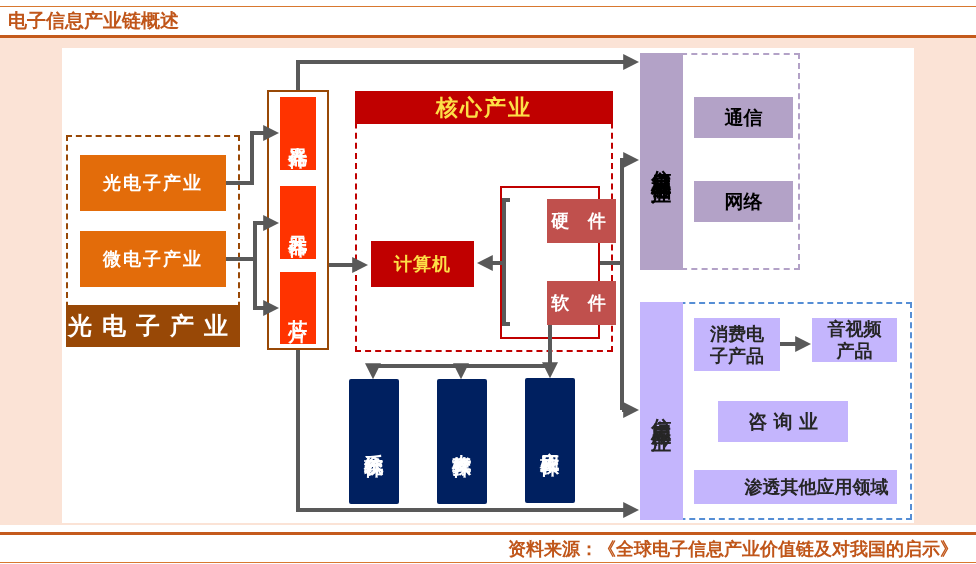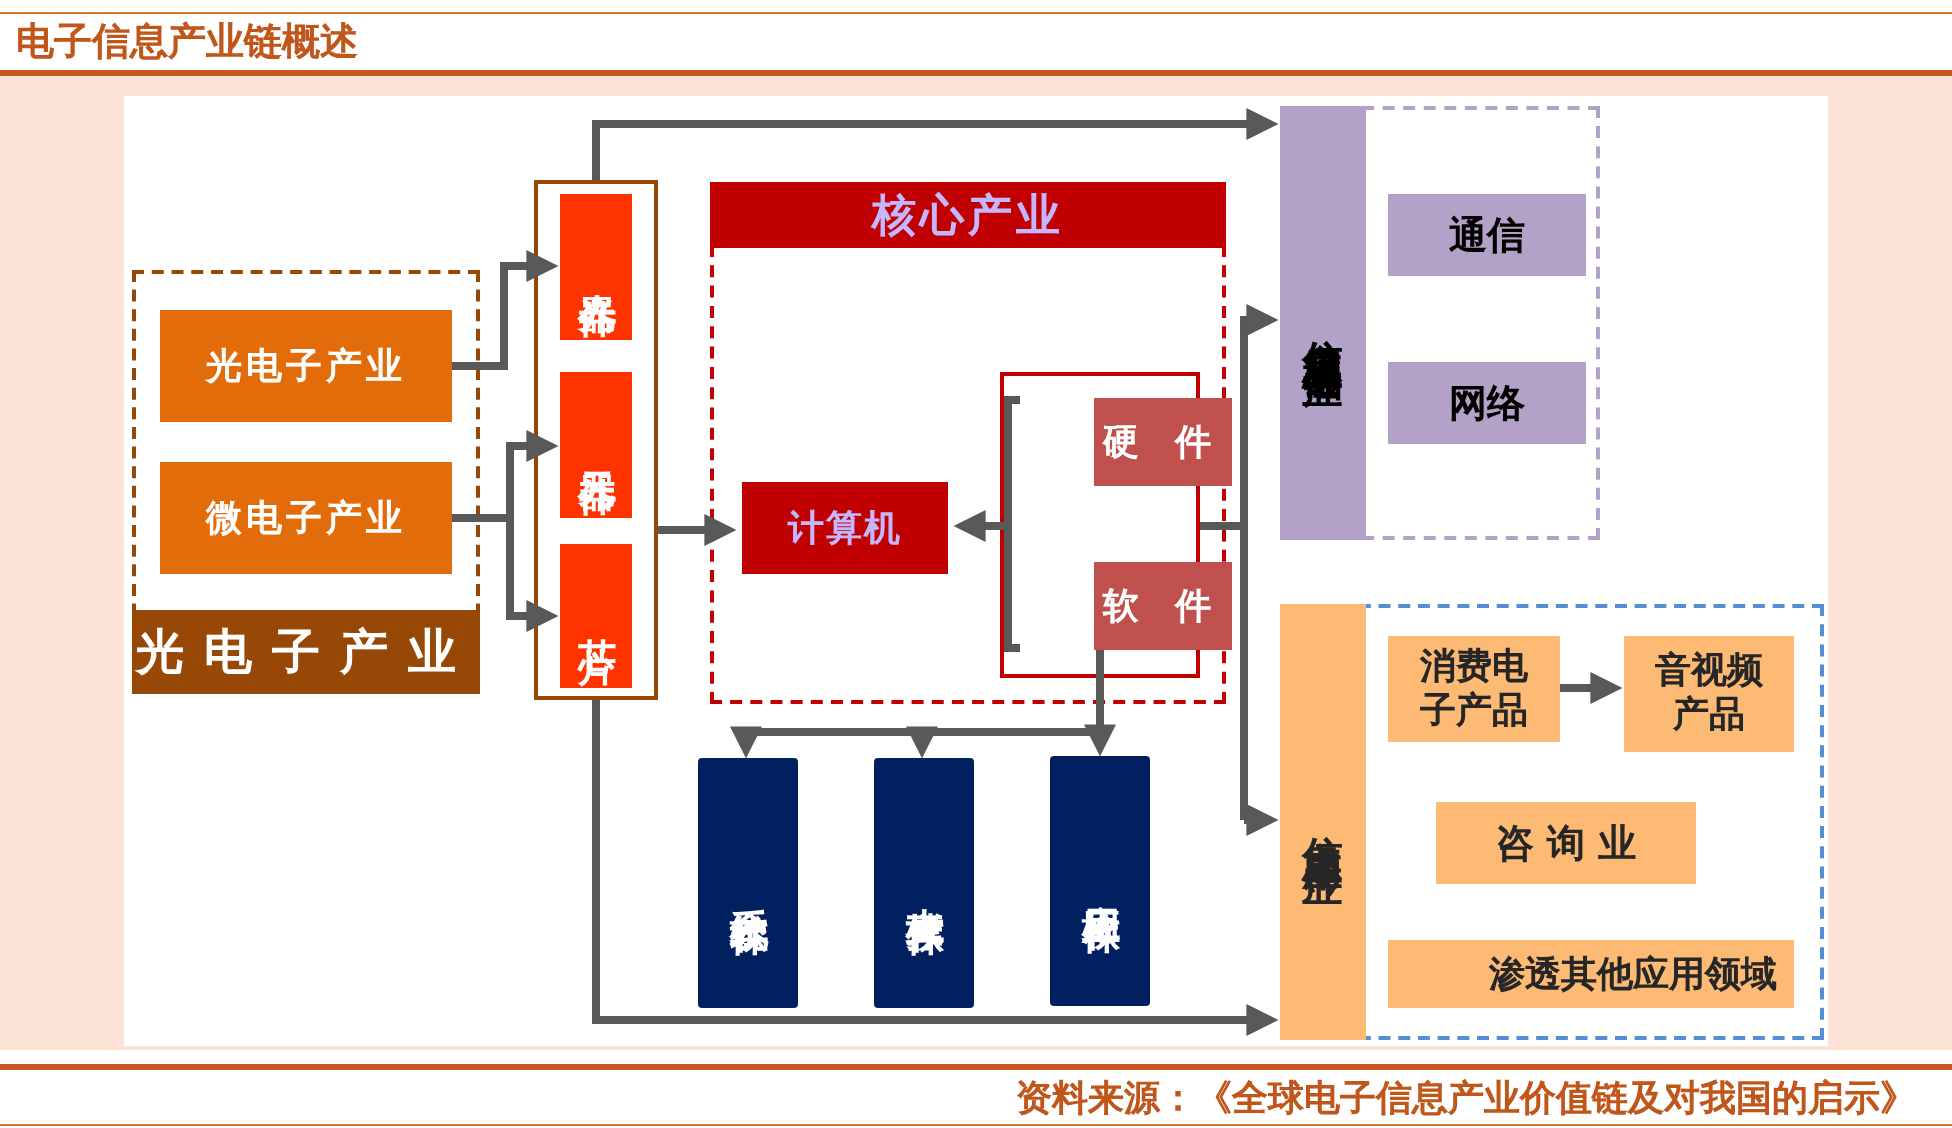--- a/index.html
+++ b/index.html
@@ -15,25 +15,25 @@
   .bottom-line2 { position:absolute; left:0; top:562px; width:976px; height:1px; background:#d8782f; }
   .source { position:absolute; right:18px; top:537px; font-family:"DejaVu Sans","Liberation Sans",sans-serif;
             font-weight:bold; font-size:18px; color:#c0561a; white-space:nowrap; }
 
   .box { position:absolute; display:flex; align-items:center; justify-content:center; text-align:center;
          font-weight:bold; box-sizing:border-box; }
   .vert { flex-direction:column; line-height:1.12; }
   .orange { background:#e36c0a; color:#fff; font-size:18px; letter-spacing:2px; }
   .brown-label { background:#984806; color:#fff; font-size:24px; letter-spacing:10px; }
   .redorange { background:#ff3300; color:#fff; font-size:19px; }
-  .darkred { background:#c00000; color:#c4b5fd; }
+  .darkred { background:#c00000; color:#fde047; }
   .rose { background:#c0504d; color:#fff; font-size:18px; letter-spacing:6px;margin-left:32px; }
   .navy { background:#002060; color:#fff; font-size:19px; border-radius:2px; }
   .purple { background:#b3a2c7; color:#000000; font-size:19px; }
-  .blue { background:#fdba74; color:#262626; font-size:19px; }
+  .blue { background:#c4b5fd; color:#262626; font-size:19px; }
   .dash { position:absolute; box-sizing:border-box; }
   svg.arrows { position:absolute; left:0; top:0; width:976px; height:564px; pointer-events:none; }
 </style>
 </head>
 <body>
 
 <div class="topline"></div>
 <div class="title">电子信息产业链概述</div>
 <div class="title-rule"></div>
 <div class="bg-panel"></div>
@@ -80,21 +80,21 @@
 <div class="box purple" style="left:694px;top:181px;width:99px;height:41px;font-family:Liberation Serif, serif;">网络</div>
 
 <div class="dash" style="left:640px;top:302px;width:272px;height:218px;border:2px dashed #558ed5;"></div>
 <div class="box blue vert" style="left:640px;top:302px;width:43px;height:218px;">
   <span style="writing-mode:vertical-rl;letter-spacing:3px;font-size:20px;">信息应用产业</span>
 </div>
 <div class="box blue vert" style="left:694px;top:318px;width:86px;height:53px;font-size:18px;line-height:1.2;">
   <span>消费电</span>
   <span>子产品</span>
 </div>
-<div class="box blue vert" style="left:812px;top:318px;width:85px;height:58px;font-size:18px;line-height:1.2;">
+<div class="box blue vert" style="left:812px;top:318px;width:85px;height:44px;font-size:18px;line-height:1.2;">
   <span>音视频</span>
   <span>产品</span>
 </div>
 <div class="box blue" style="left:718px;top:401px;width:130px;height:41px;">咨 询 业</div>
 <div class="box blue" style="left:694px;top:470px;width:203px;height:34px;font-size:18px;padding-left:42px;">渗透其他应用领域</div>
 
 <svg class="arrows" viewBox="0 0 976 564">
   <defs>
     <marker id="ah" markerWidth="4" markerHeight="4" refX="2.2" refY="2" orient="auto" markerUnits="strokeWidth">
       <path d="M0,0 L4,2 L0,4 z" fill="#595959"></path>

